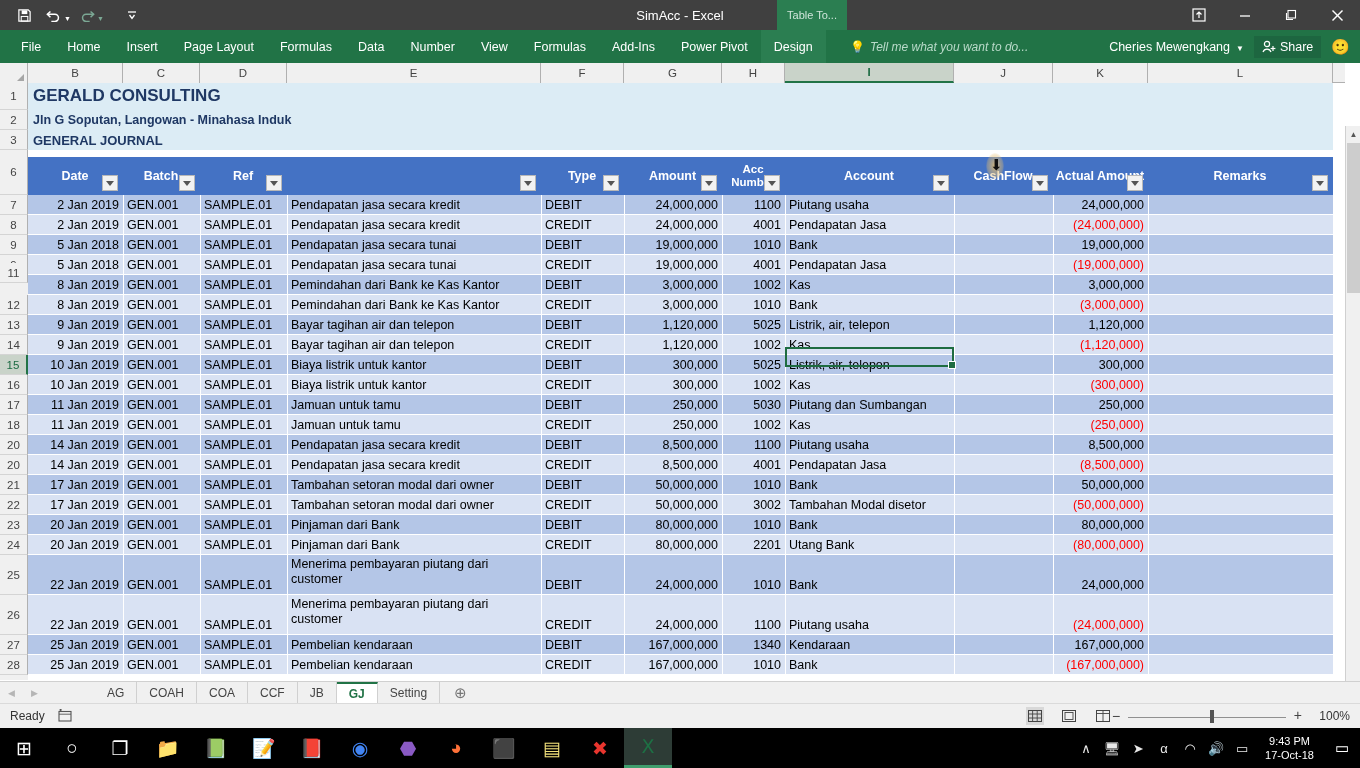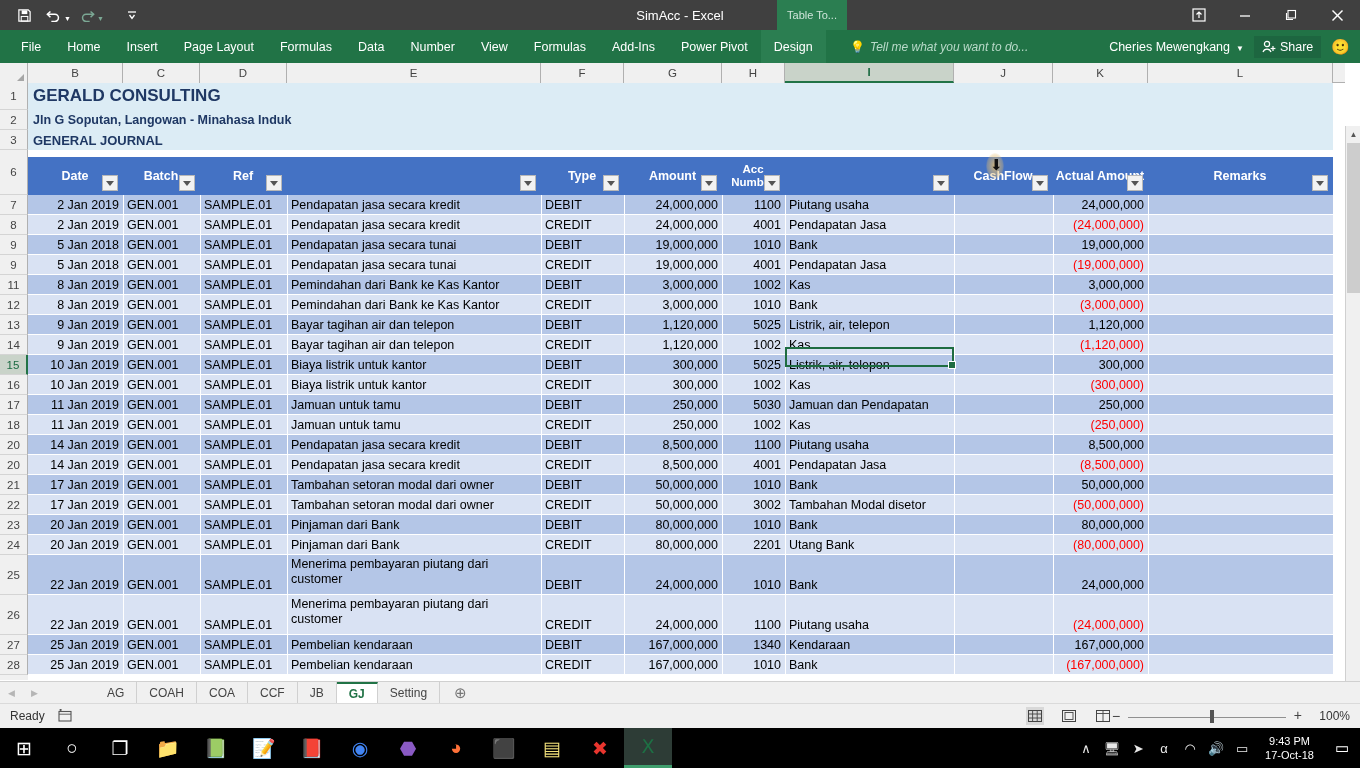--- a/index.html
+++ b/index.html
@@ -307,21 +307,21 @@
 
     <div class="rowhdr-col">
       <div class="rowhdr" style="top:0px;height:27px">1</div>
       <div class="rowhdr" style="top:27px;height:20px">2</div>
       <div class="rowhdr" style="top:47px;height:20px">3</div>
       <div class="rowhdr" style="top:67px;height:45px">6</div>
       <div class="rowhdr" style="top:112px;height:20px">7</div>
       <div class="rowhdr" style="top:132px;height:20px">8</div>
       <div class="rowhdr" style="top:152px;height:20px">9</div>
       <div class="rowhdr" style="top:172px;height:20px">9</div>
-      <div class="rowhdr" style="top:192px;height:20px">11</div>
+      <div class="rowhdr" style="top:180px;height:20px">11</div>
       <div class="rowhdr" style="top:212px;height:20px">12</div>
       <div class="rowhdr" style="top:232px;height:20px">13</div>
       <div class="rowhdr" style="top:252px;height:20px">14</div>
       <div class="rowhdr sel" style="top:272px;height:20px">15</div>
       <div class="rowhdr" style="top:292px;height:20px">16</div>
       <div class="rowhdr" style="top:312px;height:20px">17</div>
       <div class="rowhdr" style="top:332px;height:20px">18</div>
       <div class="rowhdr" style="top:352px;height:20px">20</div>
       <div class="rowhdr" style="top:372px;height:20px">20</div>
       <div class="rowhdr" style="top:392px;height:20px">21</div>
@@ -341,20 +341,21 @@
       <div class="tb-text" style="top:30px;left:5px;font-size:12.5px">Jln G Soputan, Langowan - Minahasa Induk</div>
       <div class="tb-text" style="top:50px;left:5px;font-size:13px">GENERAL JOURNAL</div>
 
       <div class="thead" style="top:74px;left:0;width:1305px;height:38px">
         <div class="th" style="left:0px;width:95px">Date</div>
         <div class="th" style="left:95px;width:77px">Batch</div>
         <div class="th" style="left:172px;width:87px">Ref</div>
         <div class="th" style="left:513px;width:83px">Type</div>
         <div class="th" style="left:596px;width:98px">Amount</div>
         <div class="th" style="left:694px;width:63px;font-size:11.5px">Acc Number</div>
+        <div class="th" style="left:757px;width:169px">Account</div>
         <div class="th" style="left:926px;width:99px">CashFlow</div>
         <div class="th" style="left:1025px;width:95px">Actual Amount</div>
         <div class="th" style="left:1120px;width:185px">Remarks</div>
 
         <div class="filt" style="left:74px;top:18px"></div>
         <div class="filt" style="left:151px;top:18px"></div>
         <div class="filt" style="left:238px;top:18px"></div>
         <div class="filt" style="left:492px;top:18px"></div>
         <div class="filt" style="left:575px;top:18px"></div>
         <div class="filt" style="left:673px;top:18px"></div>
@@ -497,21 +498,21 @@
           <div class="cell l" style="left: 1120px; top: 292px; width: 185px; height: 20px;"></div>
           <div class="rowline" style="top: 311px; width: 1305px;"></div>
           <div class="rowband band-a" style="top: 312px; width: 1305px; height: 20px;"></div>
           <div class="cell r" style="left: 0px; top: 312px; width: 95px; height: 20px;">11 Jan 2019</div>
           <div class="cell l" style="left: 95px; top: 312px; width: 77px; height: 20px;">GEN.001</div>
           <div class="cell l" style="left: 172px; top: 312px; width: 87px; height: 20px;">SAMPLE.01</div>
           <div class="cell l" style="left: 259px; top: 312px; width: 254px; height: 20px;">Jamuan untuk tamu</div>
           <div class="cell l" style="left: 513px; top: 312px; width: 83px; height: 20px;">DEBIT</div>
           <div class="cell r" style="left: 596px; top: 312px; width: 98px; height: 20px;">250,000</div>
           <div class="cell r" style="left: 694px; top: 312px; width: 63px; height: 20px;">5030</div>
-          <div class="cell l" style="left: 757px; top: 312px; width: 169px; height: 20px;">Jamuan dan Pendapatan</div>
+          <div class="cell l" style="left: 757px; top: 312px; width: 169px; height: 20px;">Piutang dan Sumbangan</div>
           <div class="cell l" style="left: 926px; top: 312px; width: 99px; height: 20px;"></div>
           <div class="cell r" style="left: 1025px; top: 312px; width: 95px; height: 20px;">250,000</div>
           <div class="cell l" style="left: 1120px; top: 312px; width: 185px; height: 20px;"></div>
           <div class="rowline" style="top: 331px; width: 1305px;"></div>
           <div class="rowband band-b" style="top: 332px; width: 1305px; height: 20px;"></div>
           <div class="cell r" style="left: 0px; top: 332px; width: 95px; height: 20px;">11 Jan 2019</div>
           <div class="cell l" style="left: 95px; top: 332px; width: 77px; height: 20px;">GEN.001</div>
           <div class="cell l" style="left: 172px; top: 332px; width: 87px; height: 20px;">SAMPLE.01</div>
           <div class="cell l" style="left: 259px; top: 332px; width: 254px; height: 20px;">Jamuan untuk tamu</div>
           <div class="cell l" style="left: 513px; top: 332px; width: 83px; height: 20px;">CREDIT</div>

